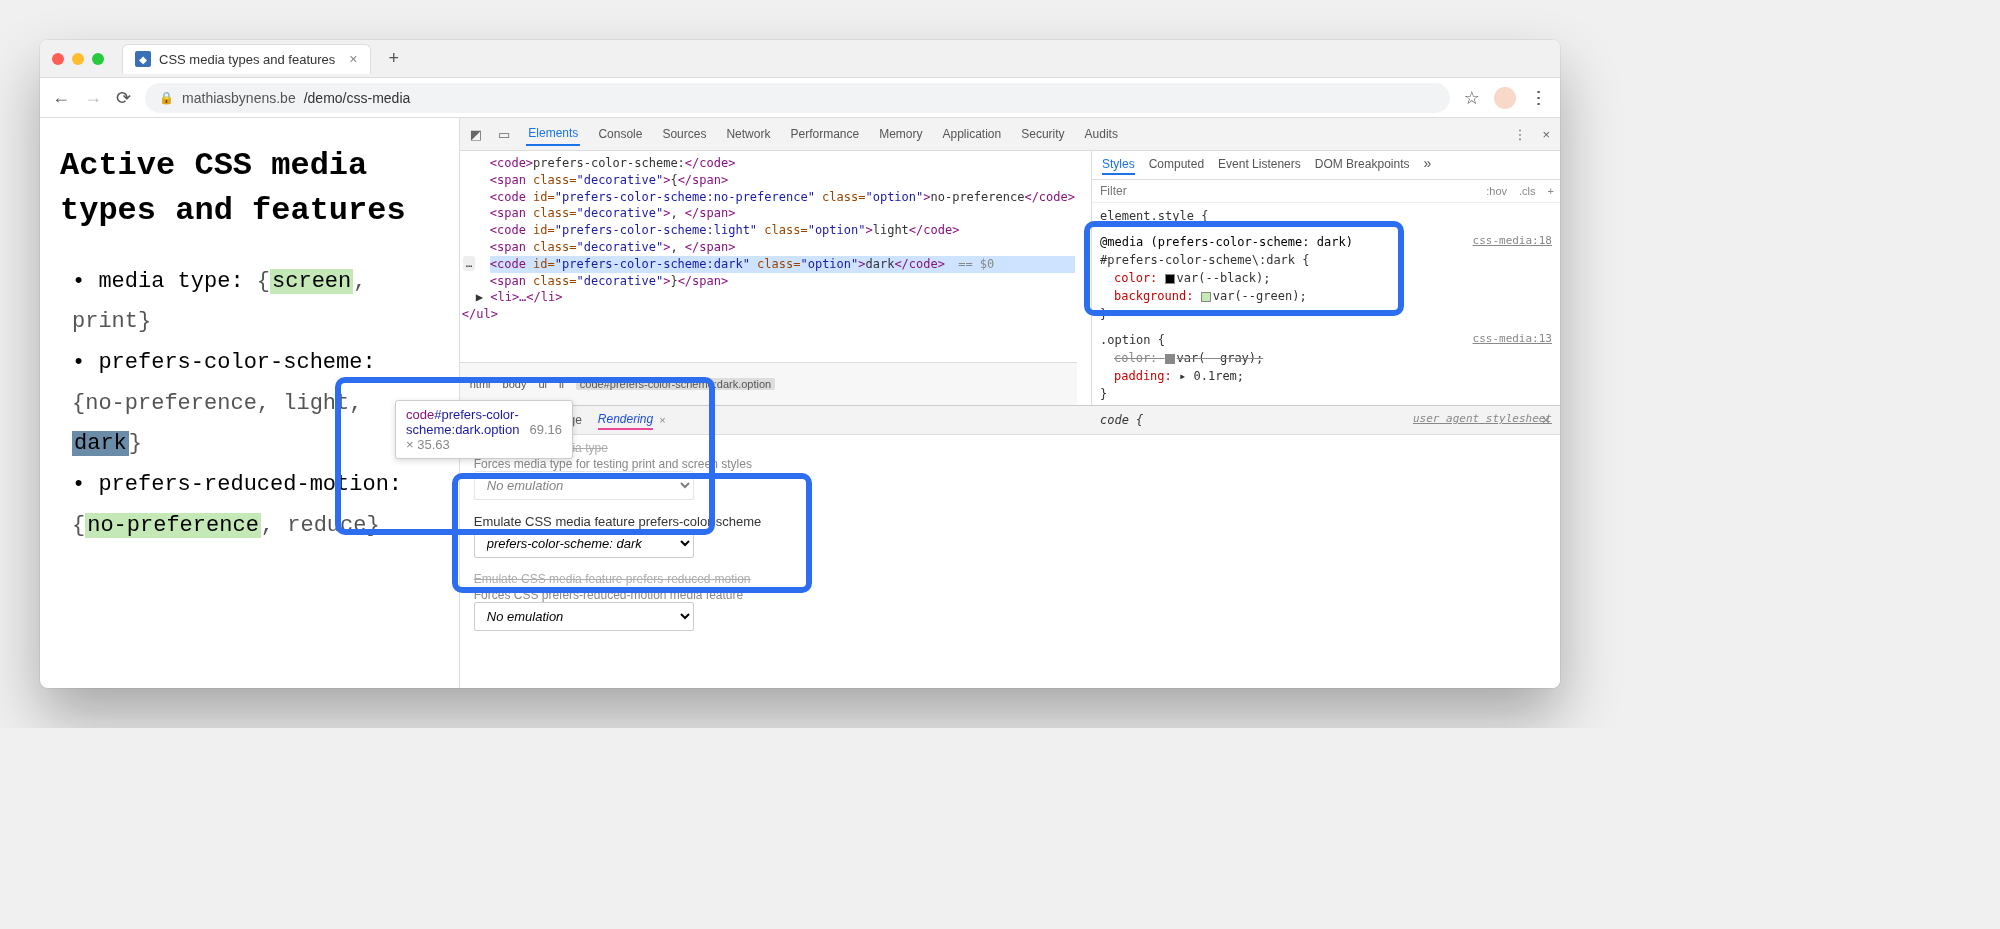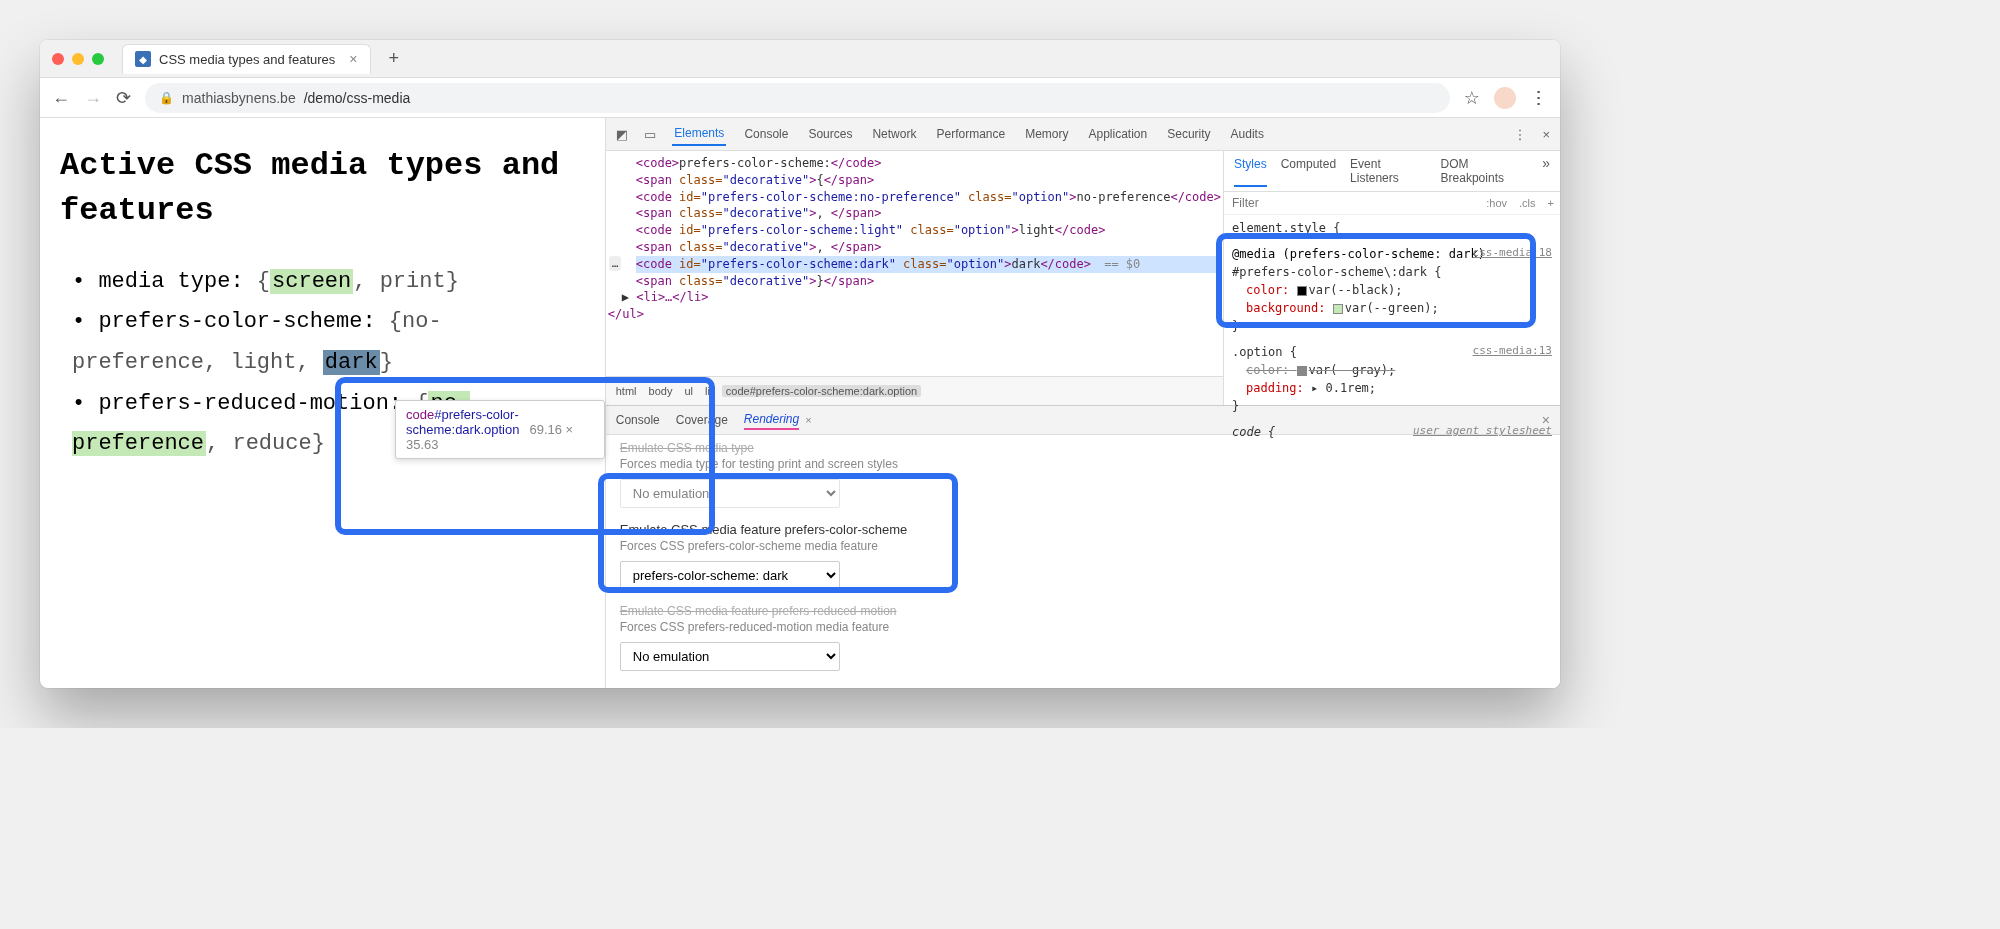--- a/index.html
+++ b/index.html
@@ -100,27 +100,27 @@
   .dom-panel .line { white-space:nowrap;}
   .tag-n { color:#881280; }
   .attr-n { color:#994500; }
   .attr-v { color:#1a1aa6; }
   .txt { color:#333; }
   .dom-sel { background:#cde3ff; display:block; }
   .eqsel { color:#888; margin-left:6px;}
   .gutter { position:absolute;left:3px;background:#eee;padding:0 3px;border-radius:3px;font-size:11px;}
   .dom-wrap { position:relative;}
   .breadcrumb {
-    border-top:1px solid #ddd; background:#f7f7f7; padding:8px 10px;
+    border-top:1px solid #ddd; background:#f7f7f7; padding:15px 10px;
     font-size:11px; color:#555; display:flex; gap:12px;
   }
   .breadcrumb span { cursor:pointer;}
   .breadcrumb .cur { background:#ddd;padding:0 4px;border-radius:2px;}
   
-  .styles-panel { width:337px; border-left:1px solid #ddd; display:flex;flex-direction:column;}
+  .styles-panel { width:469px; border-left:1px solid #ddd; display:flex;flex-direction:column;margin-left:14px;}
   .sp-tabs { display:flex;gap:14px;padding:4px 10px;border-bottom:1px solid #ddd;font-size:12px;}
   .sp-tabs .sp-tab { color:#555;cursor:pointer;padding:2px 0;}
   .sp-tabs .sp-tab.active { color:#1a73e8;border-bottom:2px solid #1a73e8;}
   .sp-tabs .chev { color:#555;font-size:14px;}
   .sp-filter { display:flex;border-bottom:1px solid #eee;align-items:center;}
   .sp-filter input { flex:1;border:none;padding:4px 8px;font-size:12px;outline:none;}
   .sp-filter .tags { display:flex;gap:12px;padding-right:6px;color:#888;font-size:11px;}
   .sp-body { padding:4px 8px;font-family:Menlo,monospace;font-size:12px;line-height:1.5;flex:1;position:relative;}
   .rule { margin-bottom:8px;position:relative;}
   .rule .src { position:absolute;right:0;top:0;color:#888;text-decoration:underline;font-size:11px;}
@@ -136,22 +136,22 @@
   .drawer { border-top:1px solid #ccc; background:#fff;}
   .drawer-tabs { display:flex;gap:16px;padding:4px 10px;border-bottom:1px solid #ddd;background:#f3f3f3;align-items:center;}
   .drawer-tabs .d-tab { color:#555;cursor:pointer;padding:2px 0;font-size:12px;}
   .drawer-tabs .d-tab.active { color:#1d4ed8;border-bottom:2px solid #ec4899;font-style:italic;}
   .drawer-tabs .close { margin-left:auto;color:#888;cursor:pointer;font-size:14px;}
   .drawer-body { padding:6px 14px;font-size:12px;position:relative;}
   .section { margin-bottom:14px;}
   .section .title { color:#333;font-size:13px;}
   .section .desc { color:#888;font-size:12px;margin-top:2px;}
   .section select {
-    margin-top:8px;border:1px solid #ccc;background:#fff;padding:5px 8px;
-    font-size:13px;border-radius:2px;min-width:220px;
+    border:1px solid #ccc;background:#fff;padding:5px 8px;
+    font-size:13px;border-radius:2px;min-width:220px;font-style:italic;
   }
   .cutoff { color:#888;font-size:12px;text-decoration:line-through;opacity:0.7;}
   .blue-box.b3 { position:absolute;border:6px solid #2d6ef0;border-radius:10px;pointer-events:none;left:-8px;top:38px;width:360px;height:120px;z-index:6;}
 </style>
 </head>
 <body>
 
 <div class="window">
 
   <div class="titlebar">
@@ -303,21 +303,20 @@
         </div>
         <div class="drawer-body">
           <div class="blue-box b3"></div>
           <div class="section">
             <div class="cutoff">Emulate CSS media type</div>
             <div class="desc">Forces media type for testing print and screen styles</div>
             <select style="opacity:0.5"><option>No emulation</option></select>
           </div>
           <div class="section">
             <div class="title">Emulate CSS media feature prefers-color-scheme</div>
-            <div class="desc">Forces CSS prefers-color-scheme media feature</div>
             <select><option>prefers-color-scheme: dark</option></select>
           </div>
           <div class="section">
             <div class="cutoff">Emulate CSS media feature prefers-reduced-motion</div>
             <div class="desc">Forces CSS prefers-reduced-motion media feature</div>
             <select><option>No emulation</option></select>
           </div>
         </div>
       </div>
     </div>

